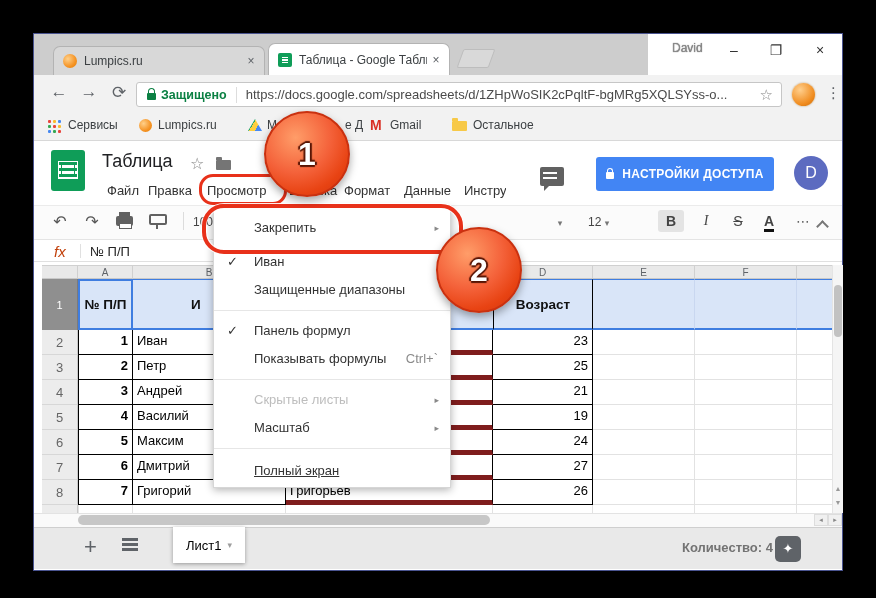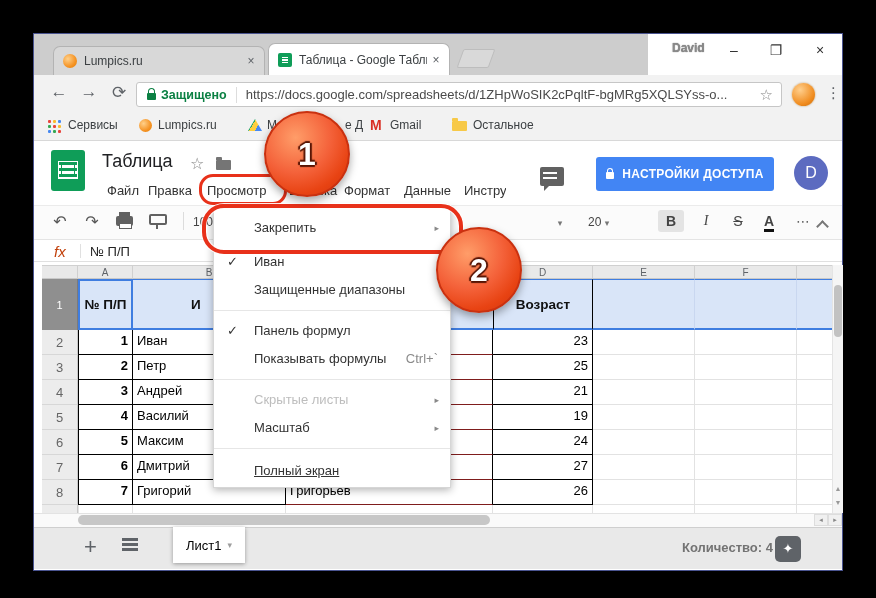--- a/index.html
+++ b/index.html
@@ -4,21 +4,21 @@
 <style>
   html,body{margin:0;padding:0;background:#000;}
   #screen{position:relative;width:876px;height:598px;background:#000;overflow:hidden;
           font-family:"Liberation Sans","DejaVu Sans",sans-serif;-webkit-font-smoothing:antialiased;}
   
   #win{position:absolute;left:33px;top:33px;width:810px;height:538px;background:#fff;
        border:1px solid #4a5490;box-sizing:border-box;}
   #tabstrip{position:absolute;left:34px;top:34px;width:808px;height:41px;background:#cdcdcd;}
   #ctrlpanel{position:absolute;left:648px;top:34px;width:194px;height:41px;background:#fff;}
   .wbtn{position:absolute;top:40px;width:24px;height:20px;text-align:center;font-size:14px;color:#333;line-height:20px;cursor:default;}
-  #user-name{position:absolute;left:664px;top:41px;font-size:12px;font-weight:bold;color:#8a8a8a;text-shadow:0 0 1px #555;padding-left:8px;}
+  #user-name{position:absolute;left:664px;top:41px;font-size:12px;font-weight:normal;color:#8a8a8a;text-shadow:0 0 1px #555;padding-left:8px;}
   
   .tab{position:absolute;box-sizing:border-box;border:1px solid #b3b3b3;border-bottom:none;
        border-radius:7px 7px 0 0;display:flex;align-items:center;font-size:12px;color:#3c4043;}
   #tab1{left:53px;top:46px;width:212px;height:29px;background:#d8d8d8;}
   #tab2{left:268px;top:43px;width:182px;height:32px;background:#fff;z-index:2;}
   #tabstub{left:460px;top:49px;width:30px;height:17px;background:#d9d9d9;position:absolute;transform:skewX(-20deg);border-radius:2px;border:1px solid #bdbdbd;}
   .tab .fav{width:14px;height:14px;margin:0 7px 0 9px;flex:0 0 auto;}
   .fav-orange{border-radius:50%;background:radial-gradient(circle at 35% 35%,#ffd08a,#f59324 60%,#e27c00);}
   .fav-sheets{background:#0f9d58;border-radius:2px;position:relative;}
   .fav-sheets:after{content:"";position:absolute;left:3px;top:3px;right:3px;bottom:3px;
@@ -104,21 +104,21 @@
   .colhdr{position:absolute;left:42px;top:265px;height:14px;display:flex;font-size:10px;color:#5f6368;}
   .colhdr div{box-sizing:border-box;border-right:1px solid #d0d0d0;border-bottom:1px solid #c8c8c8;border-top:1px solid #d0d0d0;
       background:#e9e9e9;text-align:center;line-height:13px;}
   .corner{width:36px;}
   .grow{position:absolute;left:42px;height:25px;display:flex;}
   .grow>div{box-sizing:border-box;font-size:13px;overflow:hidden;white-space:nowrap;}
   .rh{width:36px;background:#ececec;border-right:1px solid #c8c8c8;border-bottom:1px solid #d7d7d7;
       color:#666;font-size:11px;text-align:center;display:flex;align-items:center;justify-content:center;}
   .ca{width:55px;border-left:1px solid #000;border-right:1px solid #000;border-bottom:1px solid #000;font-weight:bold;text-align:right;padding:3px 4px 0 0;background:#fff;}
   .cb{width:153px;border-right:1px solid #000;border-bottom:1px solid #000;padding:3px 0 0 4px;background:#fff;}
-  .cc{width:207px;border-right:1px solid #000;border-bottom:1px solid #7f1d1d;padding:3px 0 0 4px;background:#fff;}
+  .cc{width:207px;border-right:1px solid #000;border-bottom:5px solid #7f1d1d;padding:3px 0 0 4px;background:#fff;}
   .cd{width:100px;border-right:1px solid #000;border-bottom:1px solid #000;text-align:right;padding:3px 4px 0 0;background:#fff;}
   .ce{width:102px;border-right:1px solid #e2e2e2;border-bottom:1px solid #e2e2e2;}
   .cf{width:102px;border-right:1px solid #e2e2e2;border-bottom:1px solid #e2e2e2;}
   .cg{width:35px;border-bottom:1px solid #e2e2e2;}
   
   #row1{position:absolute;left:42px;top:279px;height:51px;display:flex;z-index:1;}
   #row1>div{box-sizing:border-box;}
   #rh1{width:36px;background:#8f8f8f;color:#fff;font-size:11px;display:flex;align-items:center;justify-content:center;border-right:1px solid #7a7a7a;}
   .hcell{background:#d9e5f8;border-top:1px solid #3f7de0;border-bottom:2px solid #3f7de0;
          font-weight:bold;font-size:13.5px;color:#111;display:flex;align-items:center;justify-content:center;}
@@ -253,21 +253,21 @@
 
   <div id="tools"></div>
   <div class="tico" style="left:48px">↶</div>
   <div class="tico" style="left:80px">↷</div>
   <div class="printer"></div>
   <div class="roller"></div>
   <div class="tsep"></div>
   <div id="zoom-frag">100%</div>
   <div class="tico caret" style="left:548px;top:218px">▾</div>
   <div id="fontsize">
-    <span>20</span> <span class="caret">▾</span>
+    <span>12</span> <span class="caret">▾</span>
   </div>
   <div class="fmt" id="btn-bold">B</div>
   <div class="fmt" id="btn-italic">I</div>
   <div class="fmt" id="btn-strike">S</div>
   <div class="fmt" id="btn-color"><u>A</u></div>
   <div class="fmt" id="btn-more">⋯</div>
   <div id="collapse"></div>
 
   <div id="fbar"></div>
   <div id="fx">fx</div>

